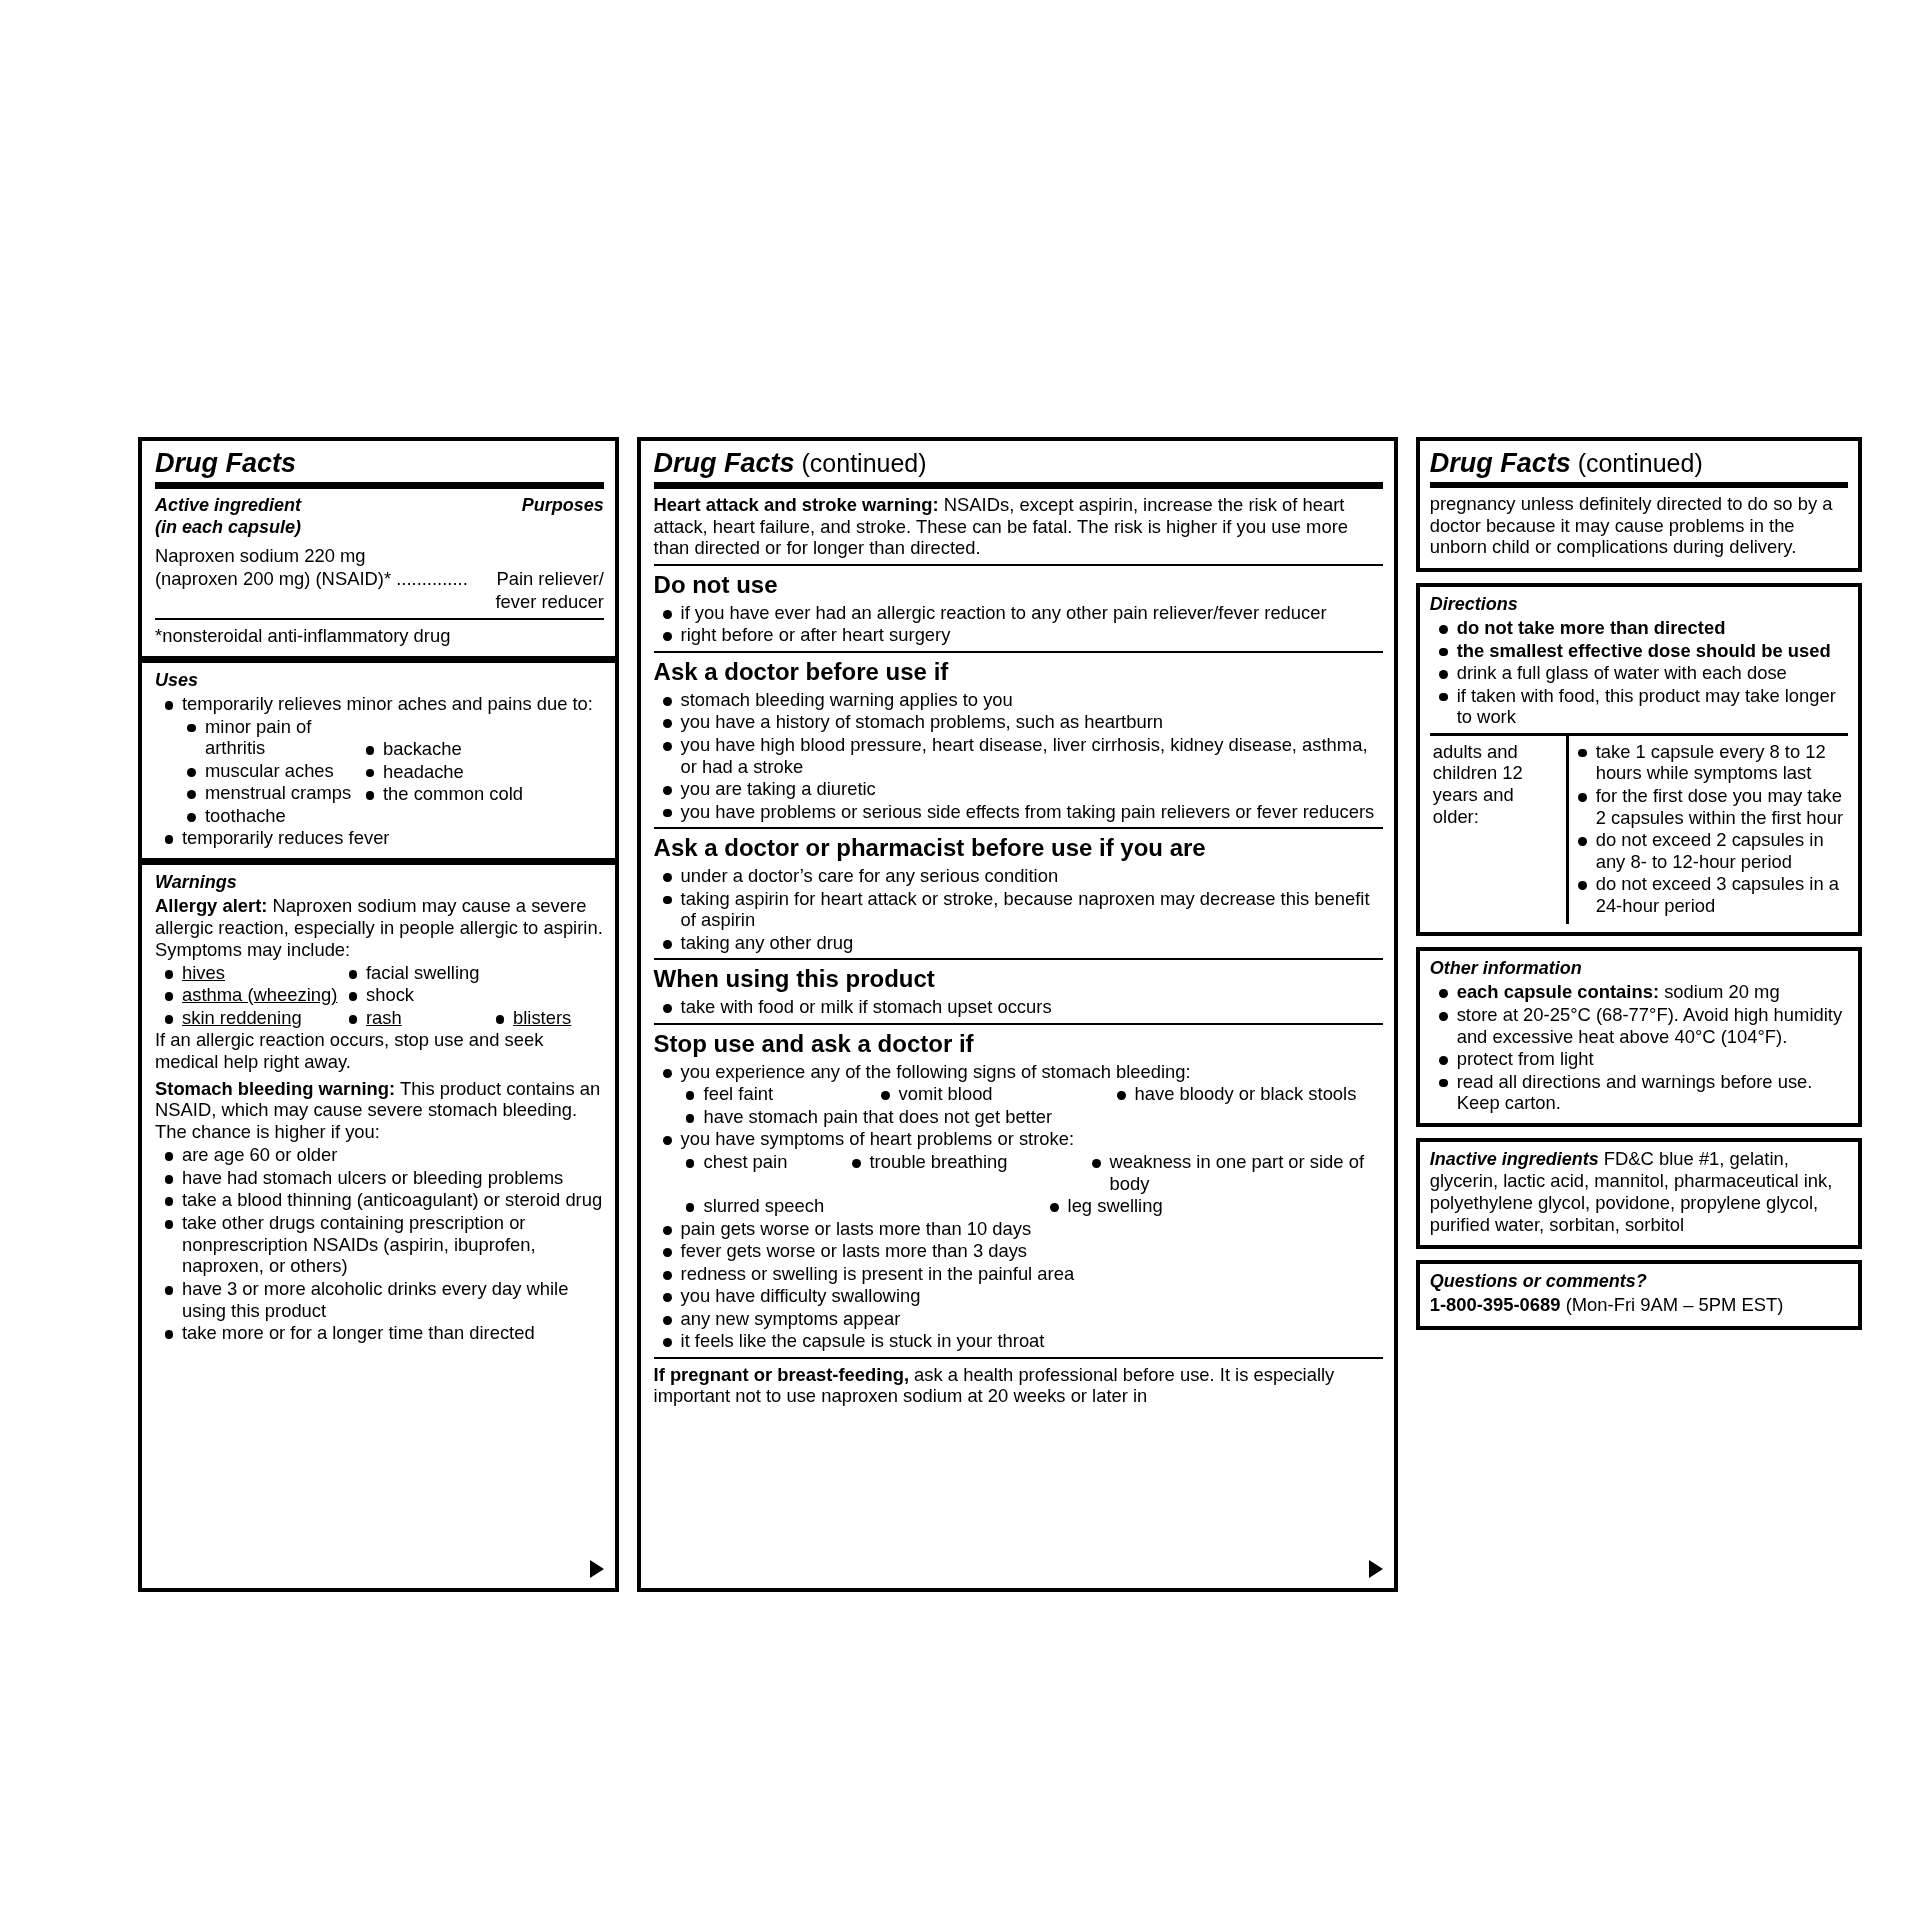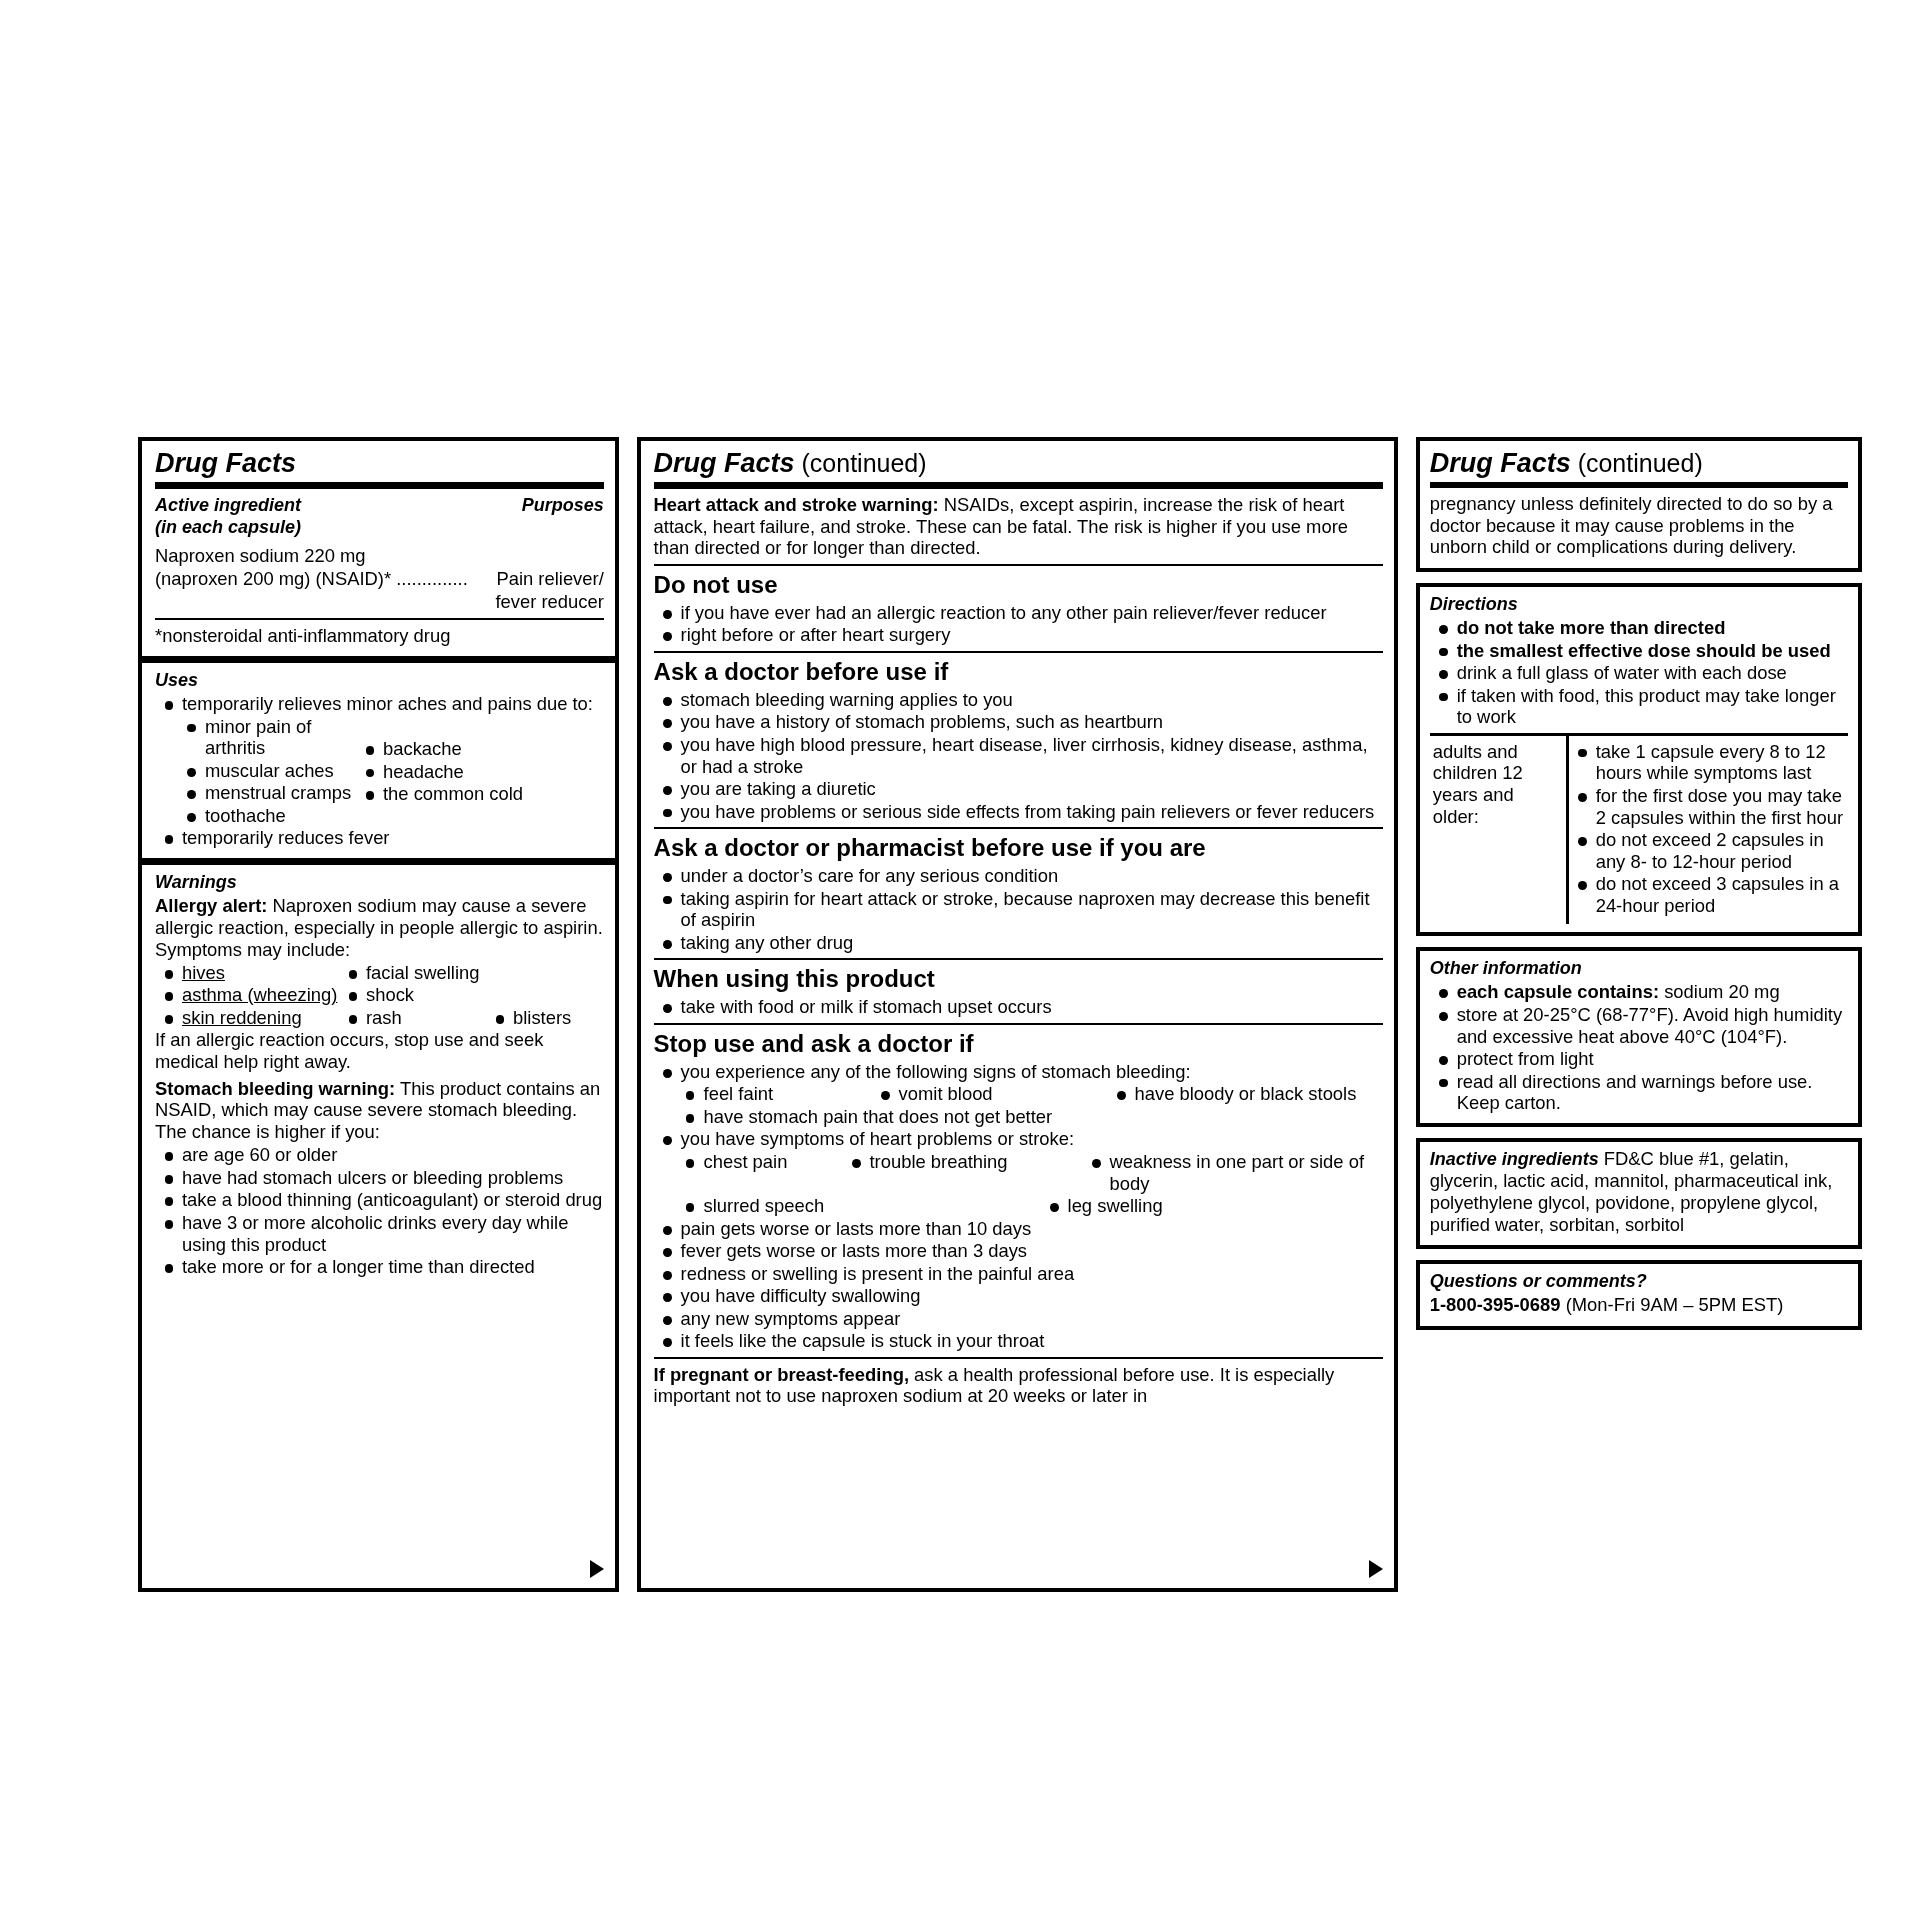--- a/index.html
+++ b/index.html
@@ -204,34 +204,35 @@
 
       <div class="two-col-list">
         <div style="width:184px;text-decoration:underline;">
           <div class="bullet-item">hives</div>
           <div class="bullet-item">asthma (wheezing)</div>
           <div class="bullet-item">skin reddening</div>
         </div>
         <div style="flex:1;">
           <div class="bullet-item">facial swelling</div>
           <div class="bullet-item">shock</div>
-          <div style="display:flex;">
+          <div style="display:flex;text-decoration:underline;">
             <div class="bullet-item" style="width:120px;">rash</div>
             <div class="bullet-item">blisters</div>
           </div>
         </div>
       </div>
 
       <div class="txt">If an allergic reaction occurs, stop use and seek medical help right away.</div>
 
       <div class="txt" style="margin-top:4.8px;"><span class="b">Stomach bleeding warning:</span><span> This product contains an NSAID, which may cause severe stomach bleeding. The chance is higher if you:</span></div>
 
       <div class="bullet-item">are age 60 or older</div>
       <div class="bullet-item">have had stomach ulcers or bleeding problems</div>
       <div class="bullet-item">take a blood thinning (anticoagulant) or steroid drug</div>
+      <div class="bullet-item">take other drugs containing prescription or nonprescription NSAIDs (aspirin, ibuprofen, naproxen, or others)</div>
       <div class="bullet-item">have 3 or more alcoholic drinks every day while using this product</div>
       <div class="bullet-item">take more or for a longer time than directed</div>
     </div>
 
     <div class="arrow"></div>
   </div>
 
   <div class="col col-mid">
     <div class="pad">
       <div class="title"><span>Drug Facts</span><span class="cont"> (continued)</span></div>

